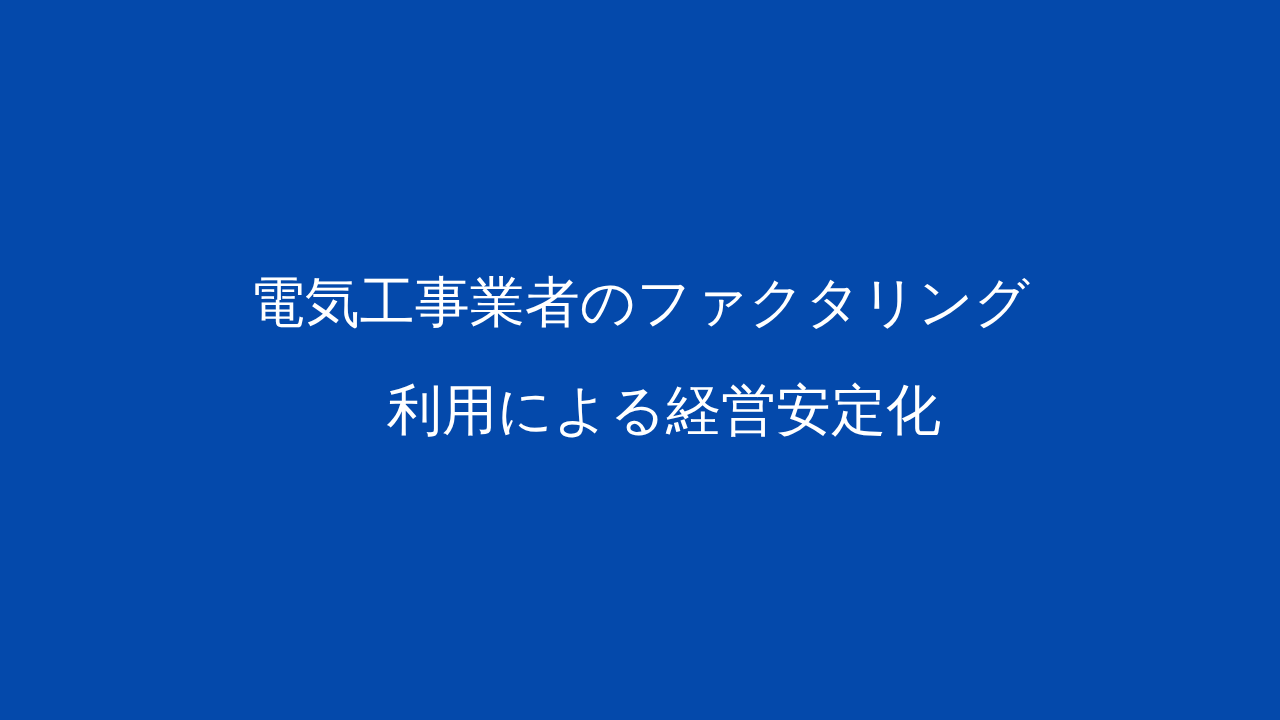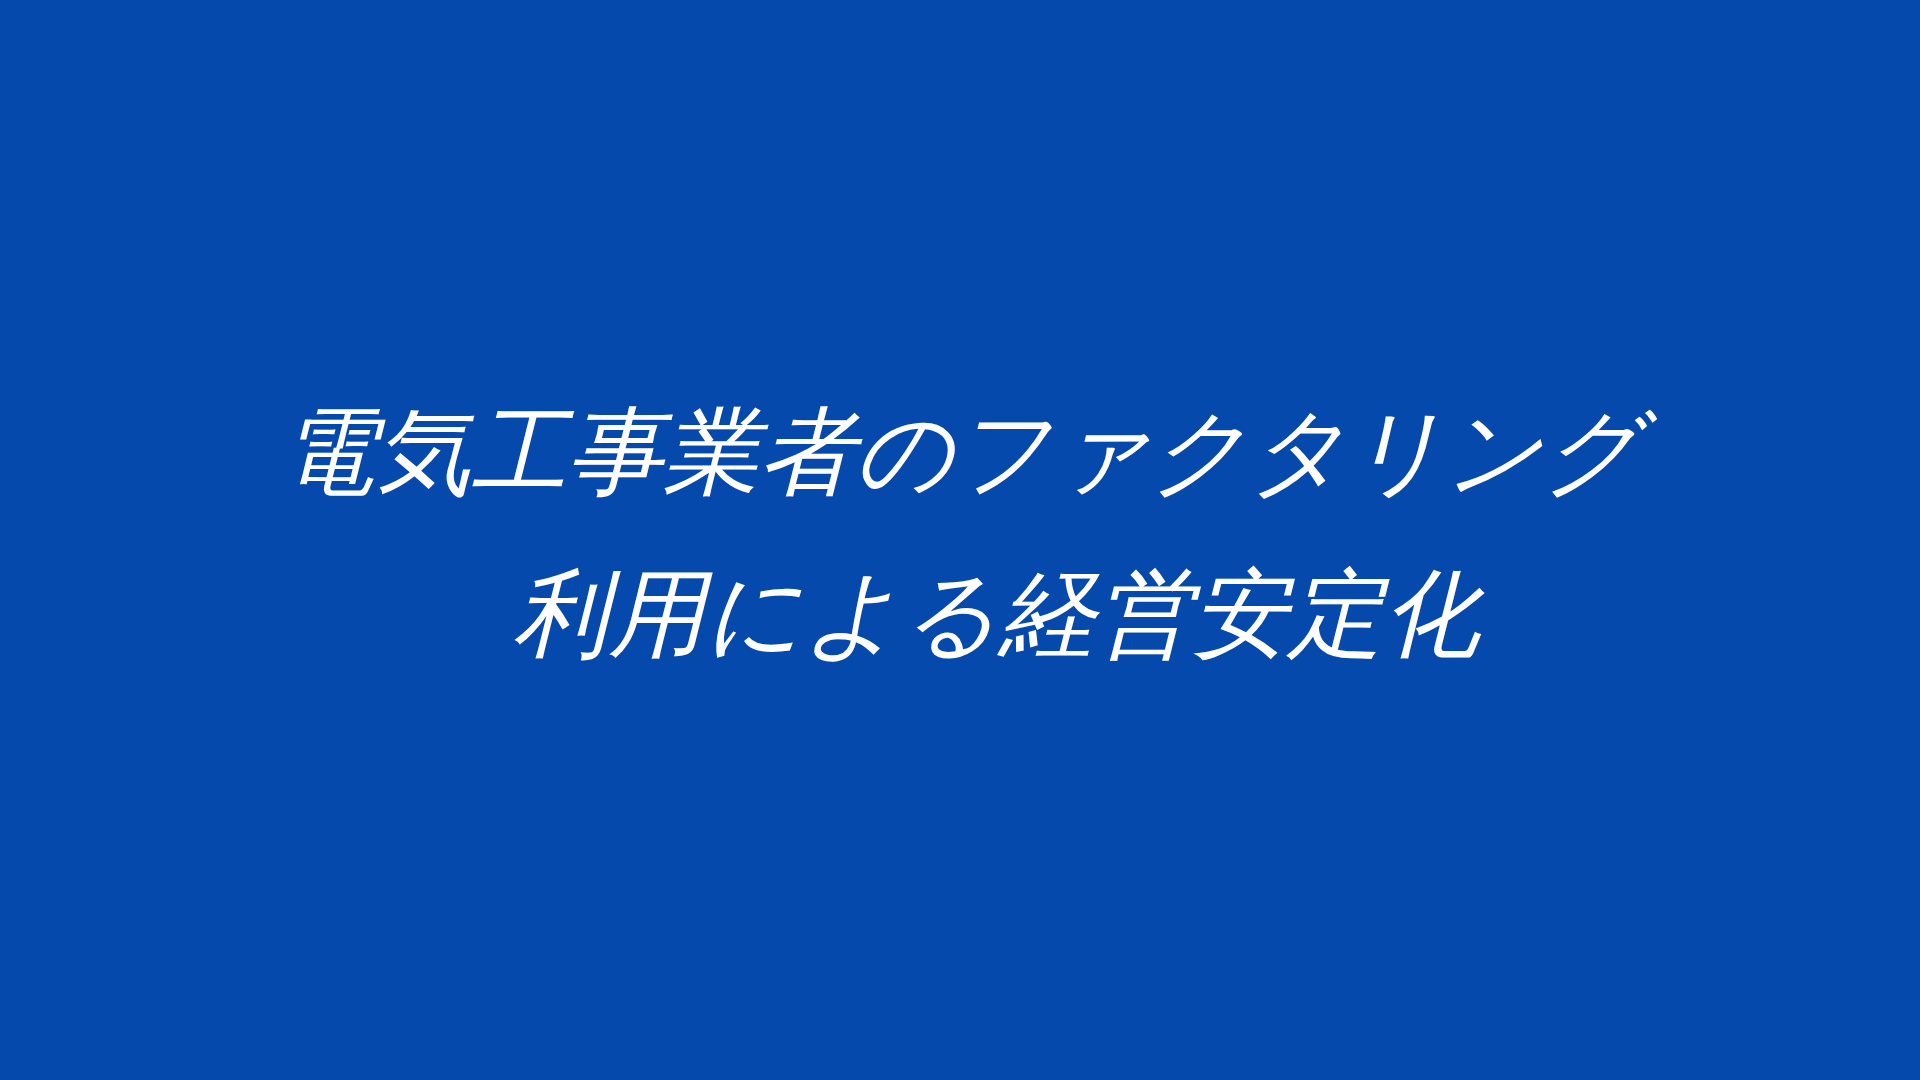--- a/index.html
+++ b/index.html
@@ -33,28 +33,27 @@
     position: relative;
     width: 1280px;
     text-align: center;
     
     margin-top: -8px;
   }
 
   .title-line {
     display: block;
     color: #ffffff;               
-    font-size: 64px;
+    font-size: 55px;
     line-height: 108px;
     font-weight: 400;
     letter-spacing: 0px;
     white-space: nowrap;
     font-family: "DejaVu Sans", "Liberation Sans", sans-serif;
     text-rendering: geometricPrecision;
-    font-style: italic;
     -webkit-font-smoothing: antialiased;
   }
 </style>
 </head>
 <body>
 
 <div class="slide" style="background: rgb(4, 73, 171);">
 
   <div class="title-block">
 

